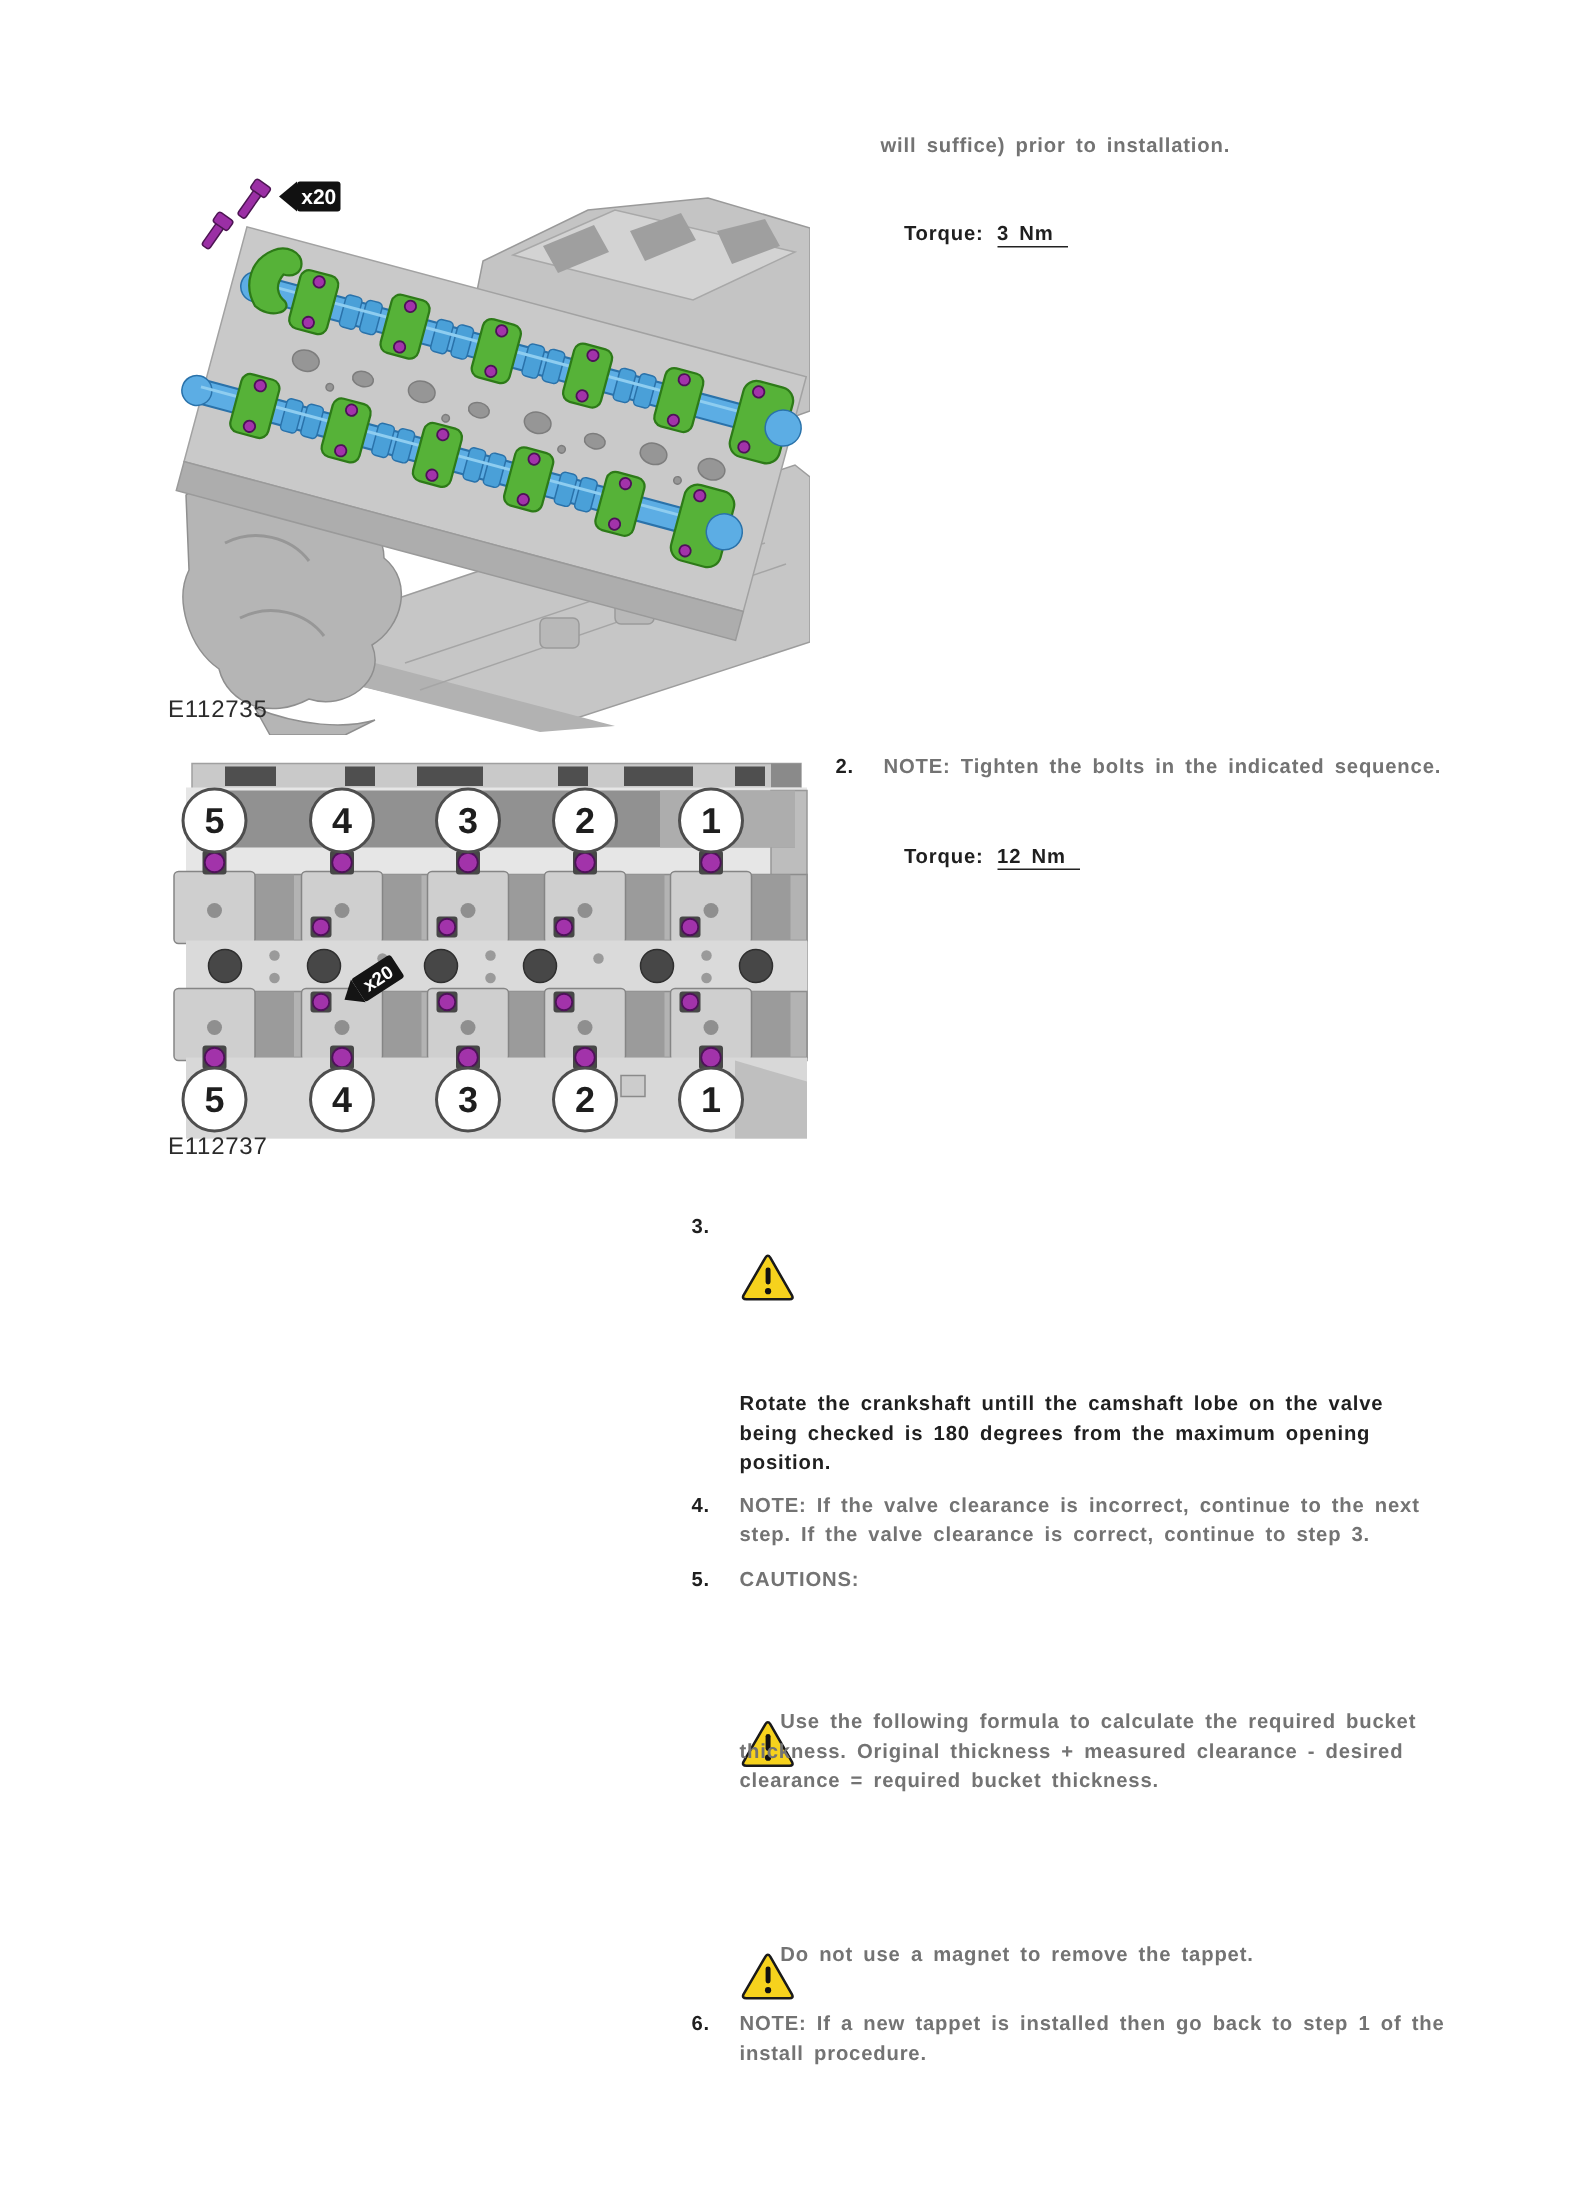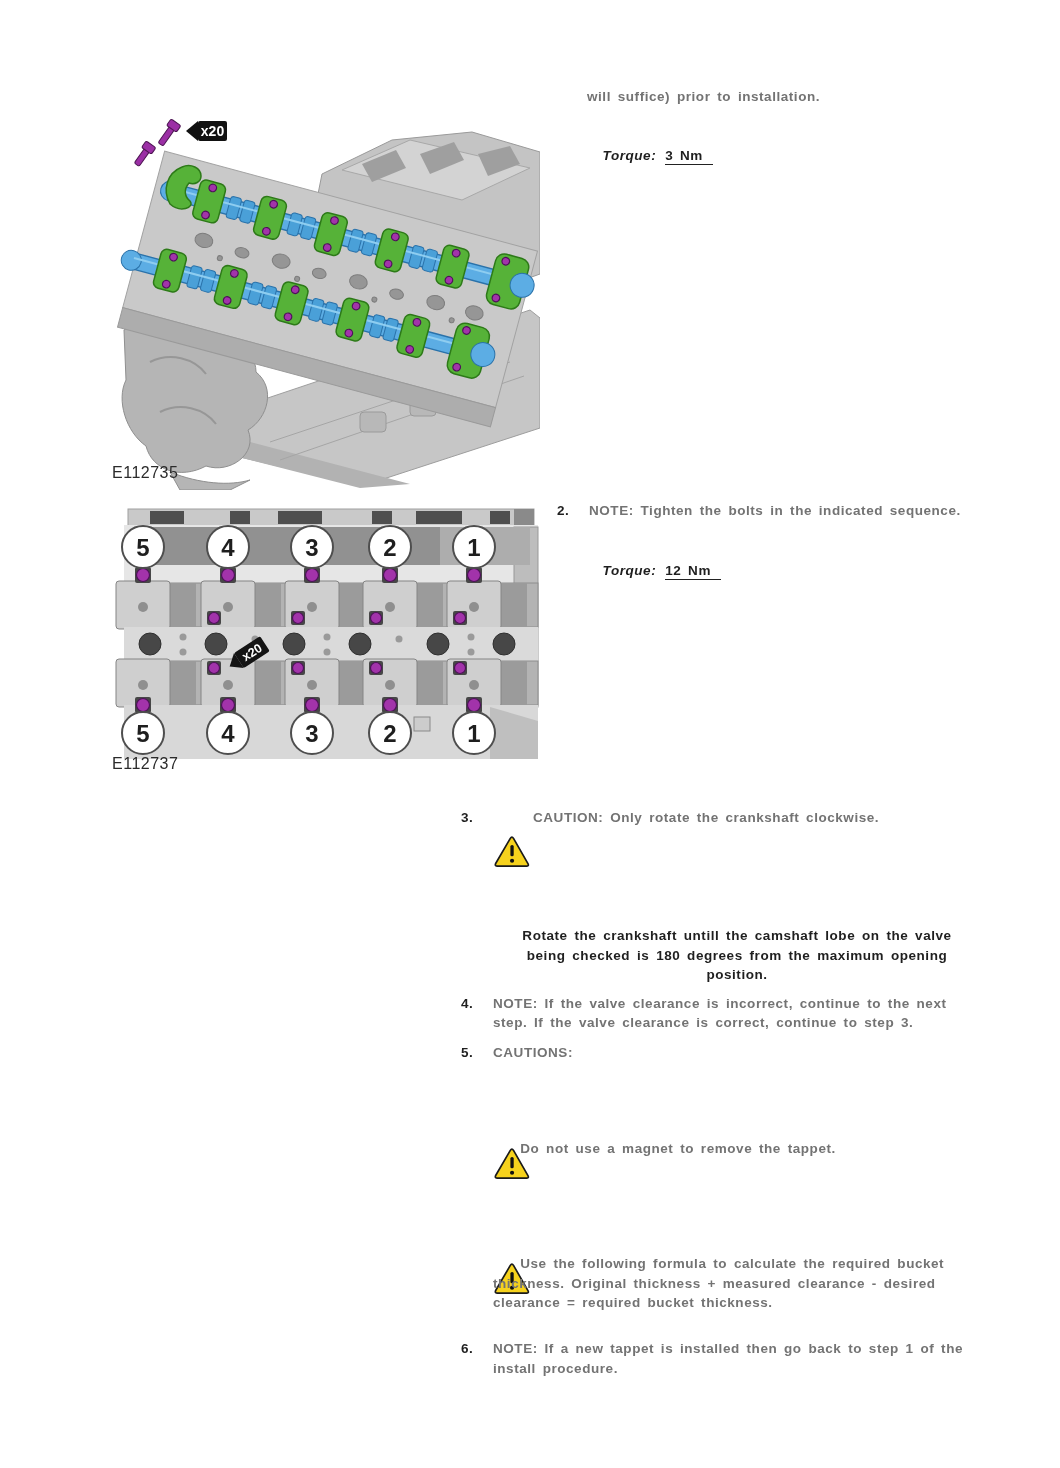--- a/index.html
+++ b/index.html
@@ -8,22 +8,22 @@
     font-family:"Liberation Sans","DejaVu Sans",sans-serif;color:#1f1f1f;overflow:hidden;
   }
   .abs{position:absolute;}
   .txt{
     font-size:13.5px;font-weight:bold;letter-spacing:0.55px;word-spacing:2.5px;
     line-height:19.5px;white-space:pre-wrap;
   }
   .blue{color:#737373;}
   .steprow{display:flex;align-items:flex-start;}
   .stepnum{width:32px;flex:none;}
-  .indent{margin-left:32px;text-align:center;}
-  .torque-label{font-style:italic;margin-right:9px;}
+  .indent{margin-left:32px;}
+  .torque-label{margin-right:9px;}
   .torque-val{border-bottom:1.6px solid #222;padding-right:10px;padding-bottom:1px;}
   .warn-inline{float:left;width:40px;height:16px;}
   .warn-inline svg{margin-top:-12px;display:block;}
   .warn-head{width:40px;flex:none;}
   .warn-head svg{margin-top:-12px;display:block;}
   #steps{left:461px;top:792px;width:520px;}
   .m-s3body{margin-top:18px;}
   .m-s4{margin-top:9px;}
   .m-s4body{margin-top:22px;}
   .m-s5{margin-top:10px;}
@@ -387,54 +387,53 @@
 
 <div id="steps" class="abs">
 
   <div class="steprow txt" style="margin-top:16px">
     <span class="stepnum">3.</span>
     <span class="warn-head">
       <svg width="38" height="34">
           <use href="#warn"></use>
         </svg>
     </span>
-    <span class="blue">CAUTION: Only rotate the crankshaft clockwise.</span>
   </div>
   <div class="txt indent m-s3body">Rotate the crankshaft untill the camshaft lobe on the valve
 being checked is 180 degrees from the maximum opening
 position.</div>
 
   <div class="steprow txt m-s4">
     <span class="stepnum">4.</span>
     <span class="blue">NOTE: If the valve clearance is incorrect, continue to the next
 step. If the valve clearance is correct, continue to step 3.</span>
   </div>
 
   <div class="steprow txt m-s5">
     <span class="stepnum">5.</span>
     <span class="blue">CAUTIONS:</span>
-  </div>
-  <div class="cautionblk txt m-c2">
-    <span class="warn-inline">
-      <svg width="38" height="34">
-          <use href="#warn"></use>
-        </svg>
-    </span>
-    <span class="blue">Do not use a magnet to remove the tappet.</span>
   </div>
   <div class="cautionblk txt m-c1">
     <span class="warn-inline">
       <svg width="38" height="34">
           <use href="#warn"></use>
         </svg>
     </span>
     <span class="blue">Use the following formula to calculate the required bucket
 thickness. Original thickness + measured clearance - desired
 clearance = required bucket thickness.</span>
   </div>
+  <div class="cautionblk txt m-c2">
+    <span class="warn-inline">
+      <svg width="38" height="34">
+          <use href="#warn"></use>
+        </svg>
+    </span>
+    <span class="blue">Do not use a magnet to remove the tappet.</span>
+  </div>
 
   <div class="steprow txt m-s6">
     <span class="stepnum">6.</span>
     <span class="blue">NOTE: If a new tappet is installed then go back to step 1 of the
 install procedure.</span>
   </div>
 
 </div>
 
 </body></html>

